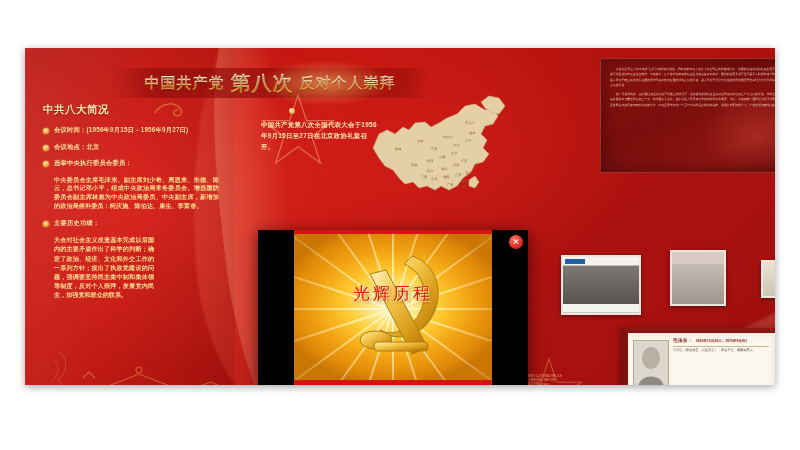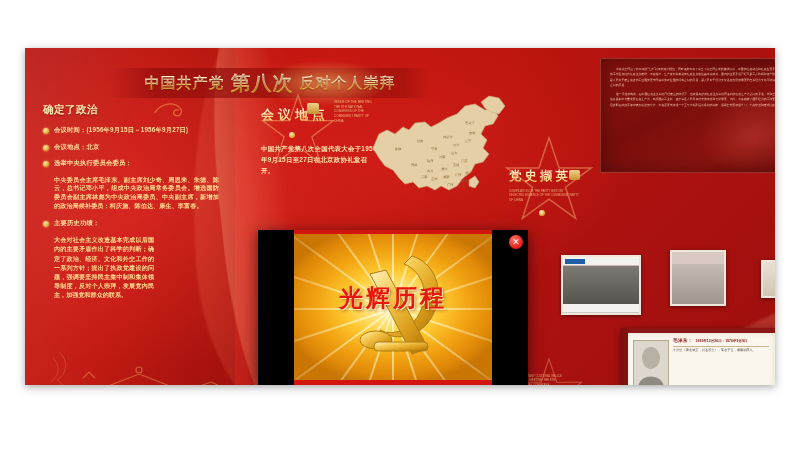--- a/index.html
+++ b/index.html
@@ -152,21 +152,21 @@
   
   #videoWrap{left:233px;top:182px;width:270px;height:155px;background:#000;
     box-shadow:0 3px 14px rgba(0,0,0,.6);}
   #videoInner{left:36px;top:0;width:198px;height:155px;overflow:hidden;
     background:
       radial-gradient(ellipse 58% 52% at 50% 48%, #fffbe8 0%, #ffe98f 18%, #ffc931 42%, #f2a413 66%, #e08908 88%, #c97605 100%);}
   .ray{position:absolute;left:50%;top:50%;width:150px;height:2px;transform-origin:0 50%;
     background:linear-gradient(90deg,rgba(255,250,210,.85),rgba(255,215,110,0));}
   #emblem{left:52px;top:14px;width:108px;height:124px;}
   #vidTitle{left:0;top:52px;width:198px;text-align:center;}
-  #vidTitleTxt{font-size:24px;font-weight:bold;letter-spacing:3px;color:#e8170f;
+  #vidTitleTxt{font-size:17px;font-weight:normal;letter-spacing:3px;color:#e8170f;
     font-family:"Liberation Serif","DejaVu Serif",serif;
     text-shadow:1px 1px 0 #ffe9a0,2px 2px 3px rgba(120,20,0,.45);}
   #vidTop{left:36px;top:0;width:198px;height:4px;background:#d4140e;}
   #vidBot{left:36px;top:150px;width:198px;height:5px;background:#d4140e;}
   #closeBtn{left:251px;top:5px;width:14px;height:14px;border-radius:50%;
     background:radial-gradient(circle at 35% 30%,#ff6e64,#e21f17 70%);
     box-shadow:0 1px 3px rgba(0,0,0,.5);cursor:pointer;}
   #closeX{left:0;top:0;width:14px;height:14px;display:flex;align-items:center;justify-content:center;
     font-size:9px;line-height:1;color:#fff;font-weight:bold;}
 </style>
@@ -185,21 +185,21 @@
       <div class="abs" id="titleBg"></div>
       <div class="abs" id="titleGlow"></div>
       <div class="abs" id="titleText">
         <span class="tt">中国共产党</span>
         <span class="tt mid">第八次</span>
         <span class="tt">反对个人崇拜</span>
       </div>
     </div>
 
     <div class="abs" id="leftCol">
-      <div id="leftTitle">确定了政治</div>
+      <div id="leftTitle">中共八大简况</div>
 
       <div class="bullet">
         <span class="dot"></span>
         <span class="btxt">会议时间：(1956年9月15日－1956年9月27日)</span>
       </div>
 
       <div class="bullet">
         <span class="dot"></span>
         <span class="btxt">会议地点：北京</span>
       </div>
@@ -218,25 +218,20 @@
     </div>
 
     <svg class="swirl" viewBox="0 0 40 22">
       <path d="M2 14 C10 2, 24 2, 30 9 C34 13, 30 19, 25 17 C21 15, 23 10, 28 11" fill="none" stroke="#f0b84e" stroke-width="1.4" stroke-linecap="round"></path>
     </svg>
 
     <div class="abs" id="venue">
       <svg class="abs" id="venueStar" viewBox="0 0 100 96">
         <path d="M50 4 L61 37 L96 37 L68 58 L79 92 L50 71 L21 92 L32 58 L4 37 L39 37 Z" fill="none" stroke="#ffd88a" stroke-width="1.6"></path>
       </svg>
-      <div id="venueHead">
-        <span id="venueCn">会议地点</span>
-        <span id="venueBadge"></span>
-        <span id="venueEn">VENUE OF THE MEETING THE 8TH NATIONAL CONGRESS OF THE COMMUNIST PARTY OF CHINA</span>
-      </div>
       <div id="venueDot"></div>
       <div id="venueBody">中国共产党第八次全国代表大会于1956年9月15日至27日在北京政协礼堂召开。</div>
     </div>
 
     <svg class="abs" id="map" viewBox="0 0 150 112">
       <g fill="#e6d7ac" stroke="#cbb481" stroke-width=".6">
         <path d="M8 58 L14 44 L22 40 L30 44 L38 37 L44 40 L50 33 L60 32 L66 37 L74 33 L82 28
                  L92 24 L100 16 L110 14 L120 20 L128 18 L133 26 L128 34 L120 36 L116 44 L122 50
                  L118 58 L124 64 L118 72 L110 74 L106 82 L98 88 L92 96 L84 100 L76 96 L70 100
                  L62 96 L54 98 L48 92 L40 94 L34 88 L28 80 L20 76 L14 68 Z"></path>
@@ -264,31 +259,20 @@
           <text x="90" y="86">江西</text>
         <text x="100" y="84">浙江</text>
           <text x="96" y="92">福建</text>
           <text x="82" y="96">广西</text>
         <text x="94" y="98">广东</text>
           <text x="66" y="90">贵州</text>
           <text x="56" y="88">云南</text>
       </g>
     </svg>
 
-    <div class="abs" id="history">
-      <svg class="abs" id="histStar" viewBox="0 0 100 96">
-        <path d="M50 4 L61 37 L96 37 L68 58 L79 92 L50 71 L21 92 L32 58 L4 37 L39 37 Z" fill="none" stroke="#ffd88a" stroke-width="1.6"></path>
-      </svg>
-      <div id="histHead">
-        <span id="histCn">党史撷英</span>
-        <span id="histBadge"></span>
-      </div>
-      <div id="histEn">COMPILATION OF THE PARTY HISTORY SELECTED ESSENCE OF THE COMMUNIST PARTY OF CHINA</div>
-      <div id="histDot"></div>
-    </div>
 
     <div class="abs" id="rcard">
       <div class="abs" id="rcardGlow"></div>
       <div class="abs" id="rcardTxt">
         <p style="margin:0 0 4px 0">大会完全同意了把中央的“七大”以来的政治报告，同时决定中央了完全了完全同意党的路线以后，中国的社会制度和社会主要矛盾的变化，确定党的工作重点转向社会主义建设。大会指出，生产资料私有制的社会主义改造基本完成后，国内的主要矛盾已经不是工人阶级和资产阶级之间的矛盾，而是人民对于建立先进的工业国的要求同落后的农业国的现实之间的矛盾，是人民对于经济文化迅速发展的需要同当前经济文化不能满足人民需要的状况之间的矛盾。</p>
         <p style="margin:0">这一矛盾的实质，在中国社会主义制度已经建立的情况下，也就是先进的社会主义制度同落后的社会生产力之间的矛盾。党和全国人民的当前主要任务是集中力量发展社会生产力，实现国家工业化，逐步满足人民日益增长的物质和文化需要。为此，大会确定了国民经济的工作要坚持既反保守又反冒进即在综合平衡中稳步前进的方针。大会还要求加强一个五年计划及远景规划的制定，强调全党要加强学习，学会管理和建设社会主义经济的方法。</p>
       </div>
     </div>
 
     <div class="abs" id="wedge"></div>

